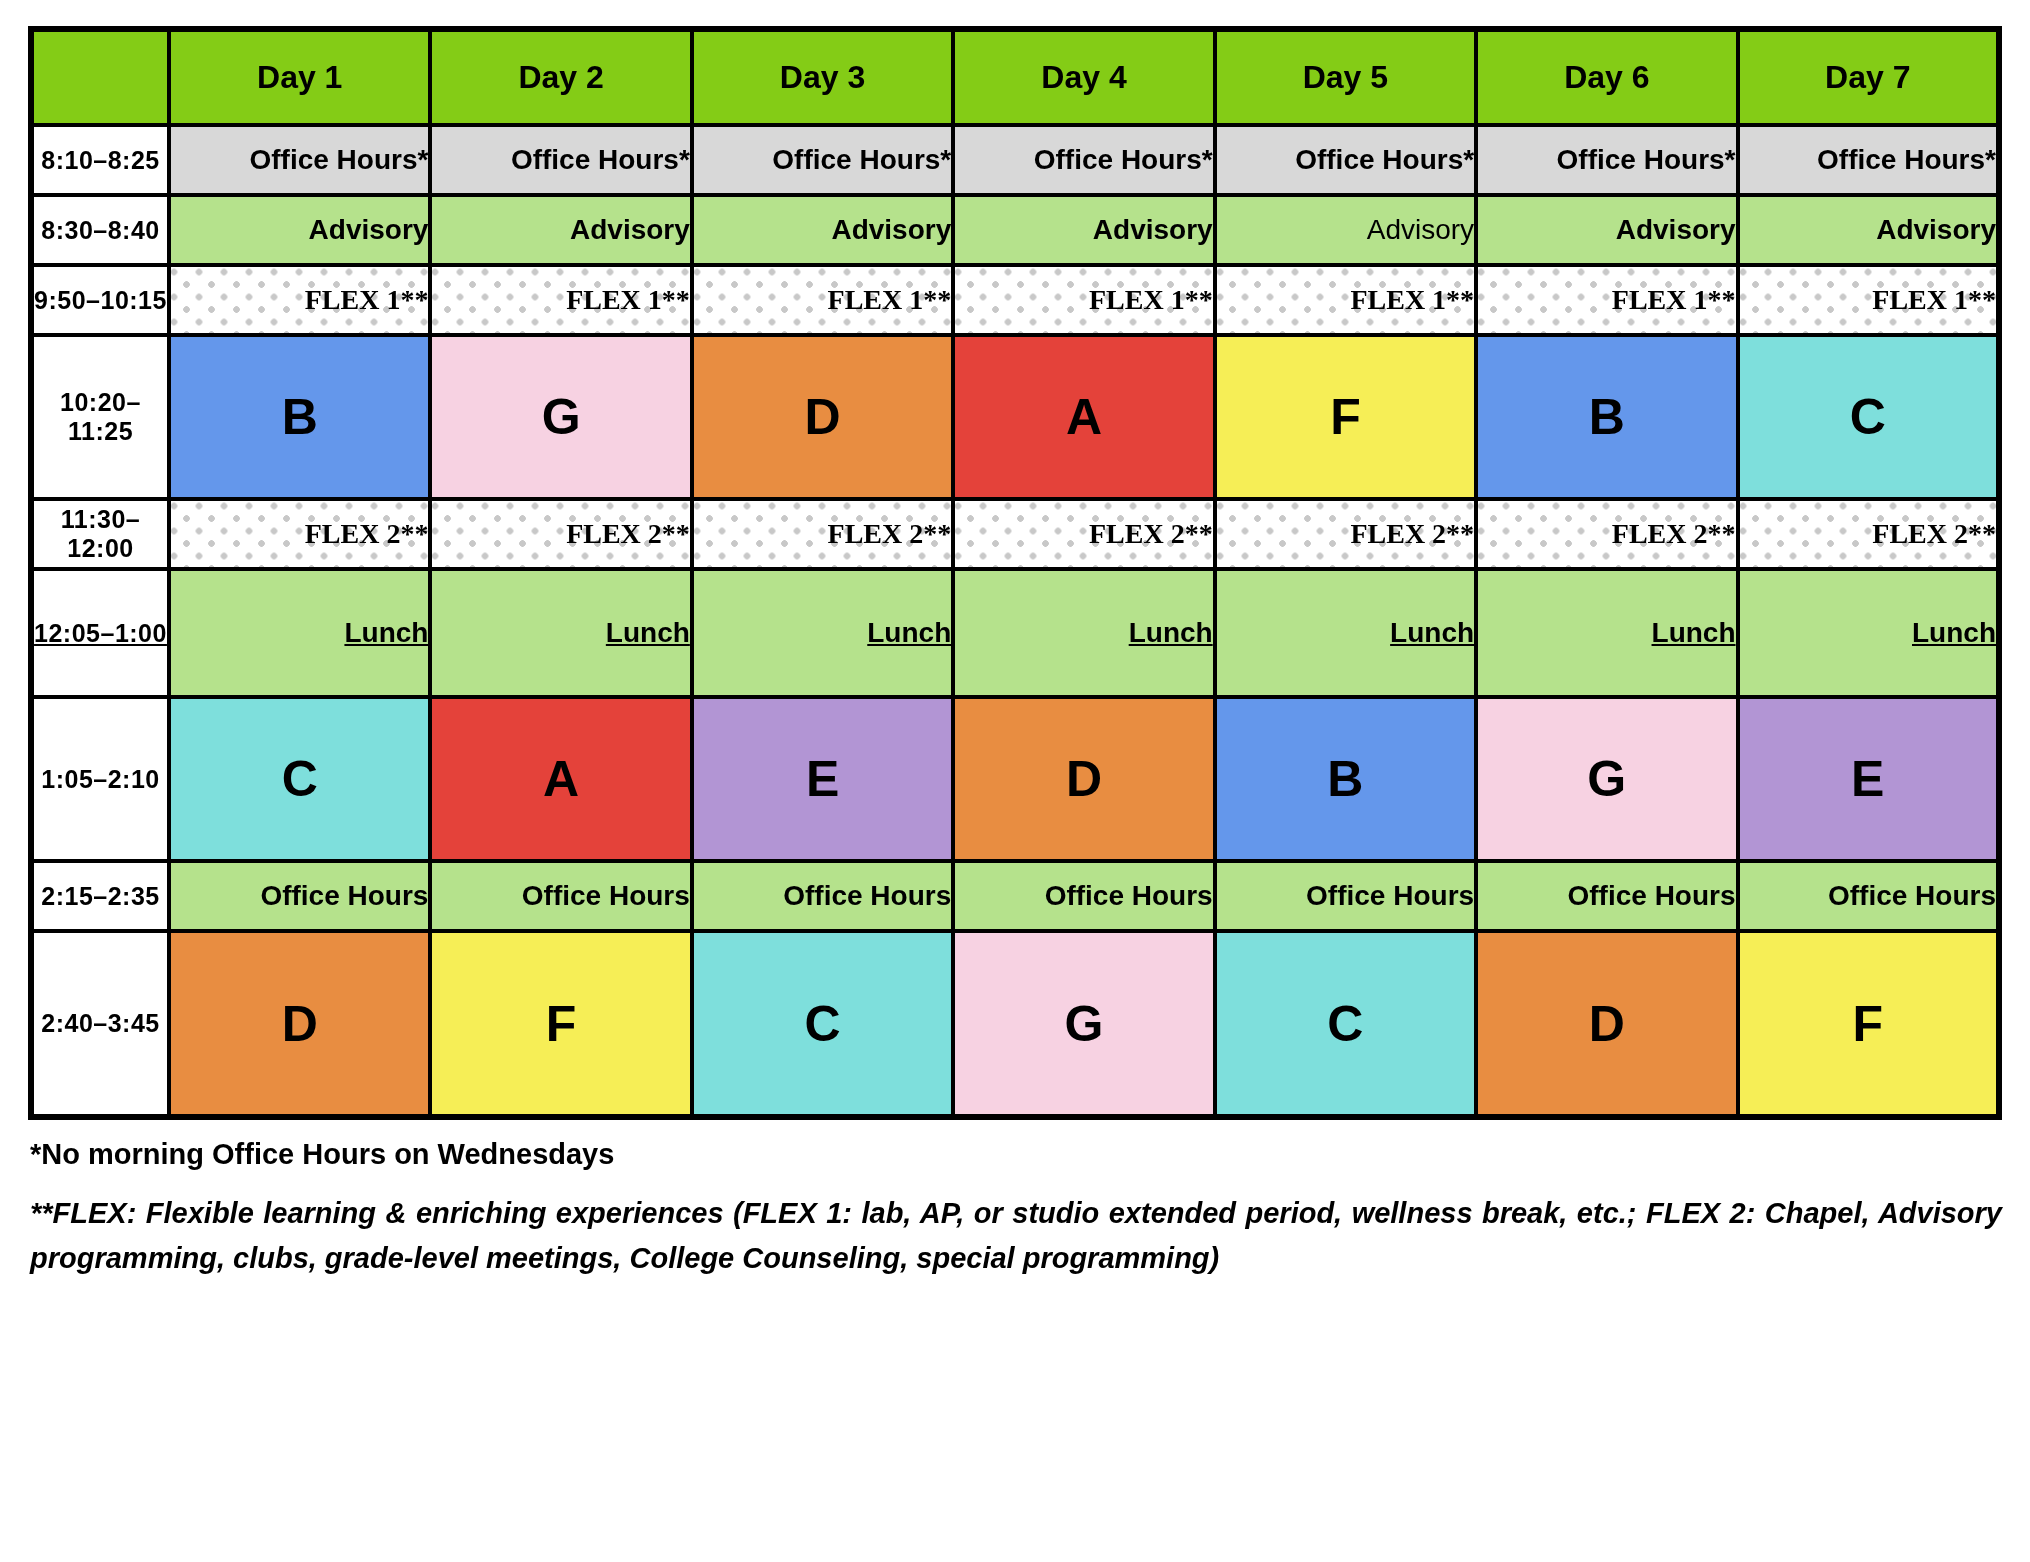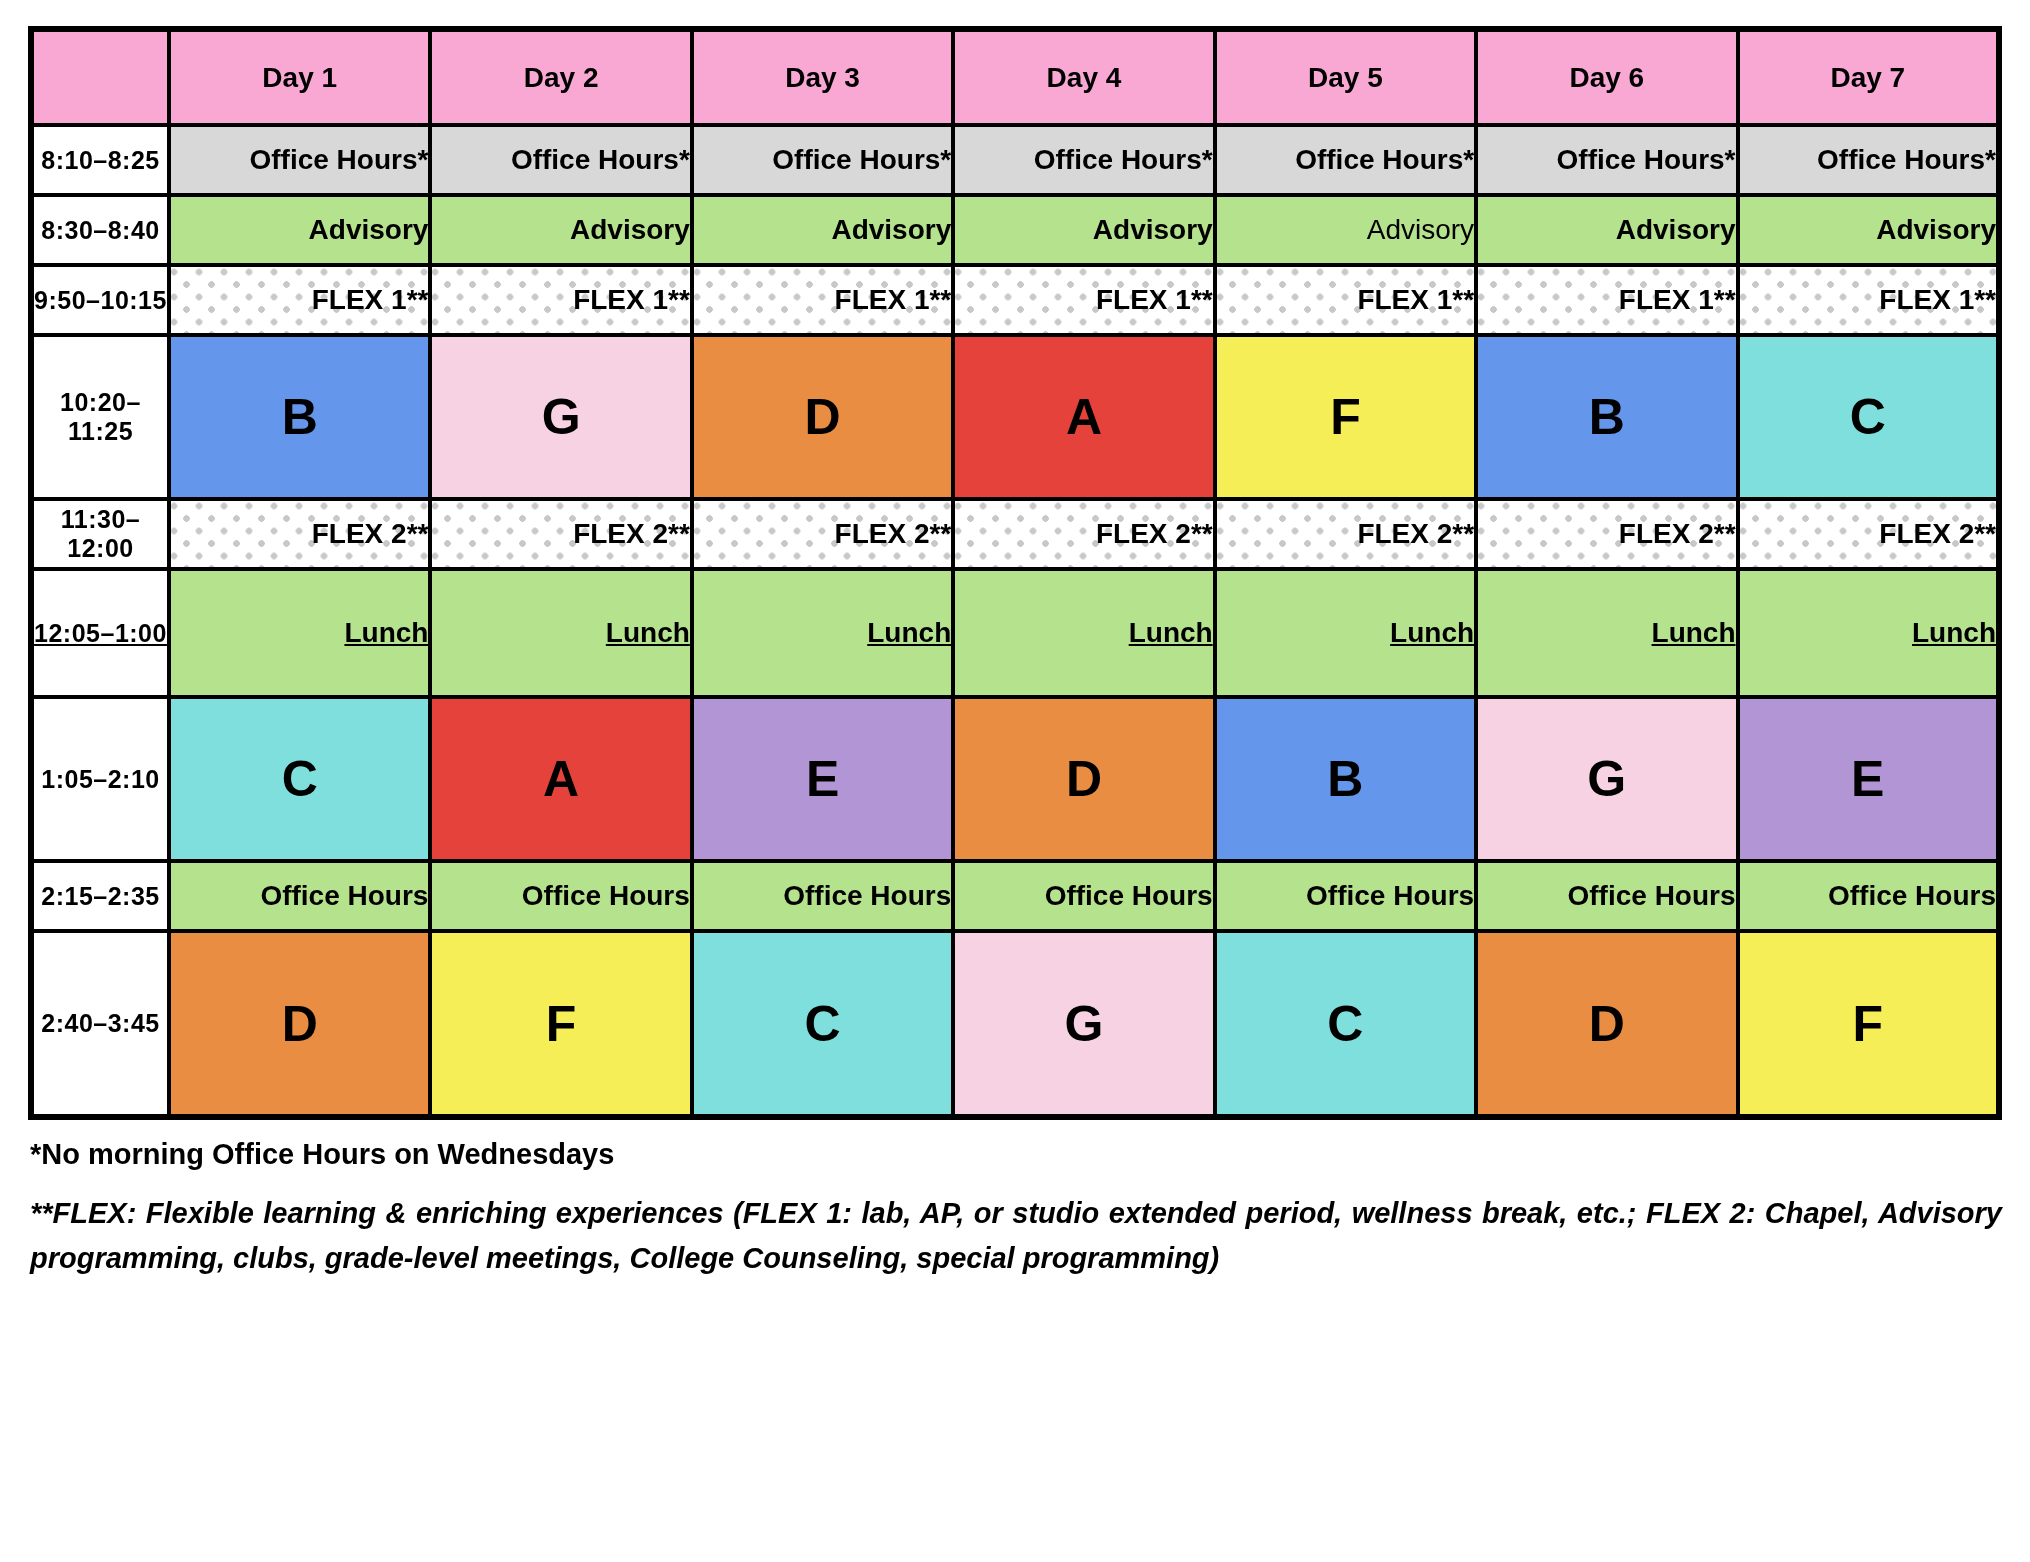--- a/index.html
+++ b/index.html
@@ -1,36 +1,36 @@
 <!DOCTYPE html>
 <html><head>
 <meta charset="utf-8">
 <style>
   html,body{margin:0;padding:0;background:#ffffff;}
   body{width:2030px;color:#000;font-family:"Liberation Sans","DejaVu Sans",sans-serif;}
   .page{padding:26px 28px 30px 28px;}
   .title{font-size:57px;font-weight:800;letter-spacing:-1px;margin:10px 0 18px 4px;}
   table.sched{width:100%;border-collapse:collapse;border:6px solid #000;table-layout:fixed;}
   .sched th,.sched td{border:4px solid #000;text-align:center;vertical-align:middle;padding:0;overflow:hidden;}
-  .sched th{font-size:28px;font-weight:800;background:#f9a8d4;}
+  .sched th{font-size:32px;font-weight:800;background:#84cc16;}
   tr.r-header{height:96px;}
   tr.r-short{height:70px;}
   tr.r-tall{height:164px;}
   tr.r-lunch{height:128px;text-decoration:underline;}
   tr.r-last{height:186px;}
   td.time{font-size:25px;font-weight:800;background:#fff;letter-spacing:0.5px;}
   td.c{font-size:28px;font-weight:700;text-align:right;}
   td.regular{font-weight:400;}
   td.letter{font-size:50px;font-weight:800;}
   td.dots{background-color:#fff;
     background-image:
       radial-gradient(circle,#c8c8c8 3px,rgba(0,0,0,0) 3.6px),
       radial-gradient(circle,#c8c8c8 3px,rgba(0,0,0,0) 3.6px);
     background-size:25px 25px;
-    background-position:3px 5px,15.5px 17.5px;}
+    background-position:3px 5px,15.5px 17.5px;font-family:Liberation Serif, serif;}
   .fn{font-size:29px;font-weight:700;line-height:1.55;margin:12px 0 0 2px;}
   .fn.just{text-align:justify;margin-top:14px;font-style:italic;}
 </style>
 </head>
 <body>
 
 <div class="page">
 
 
   <table class="sched">

